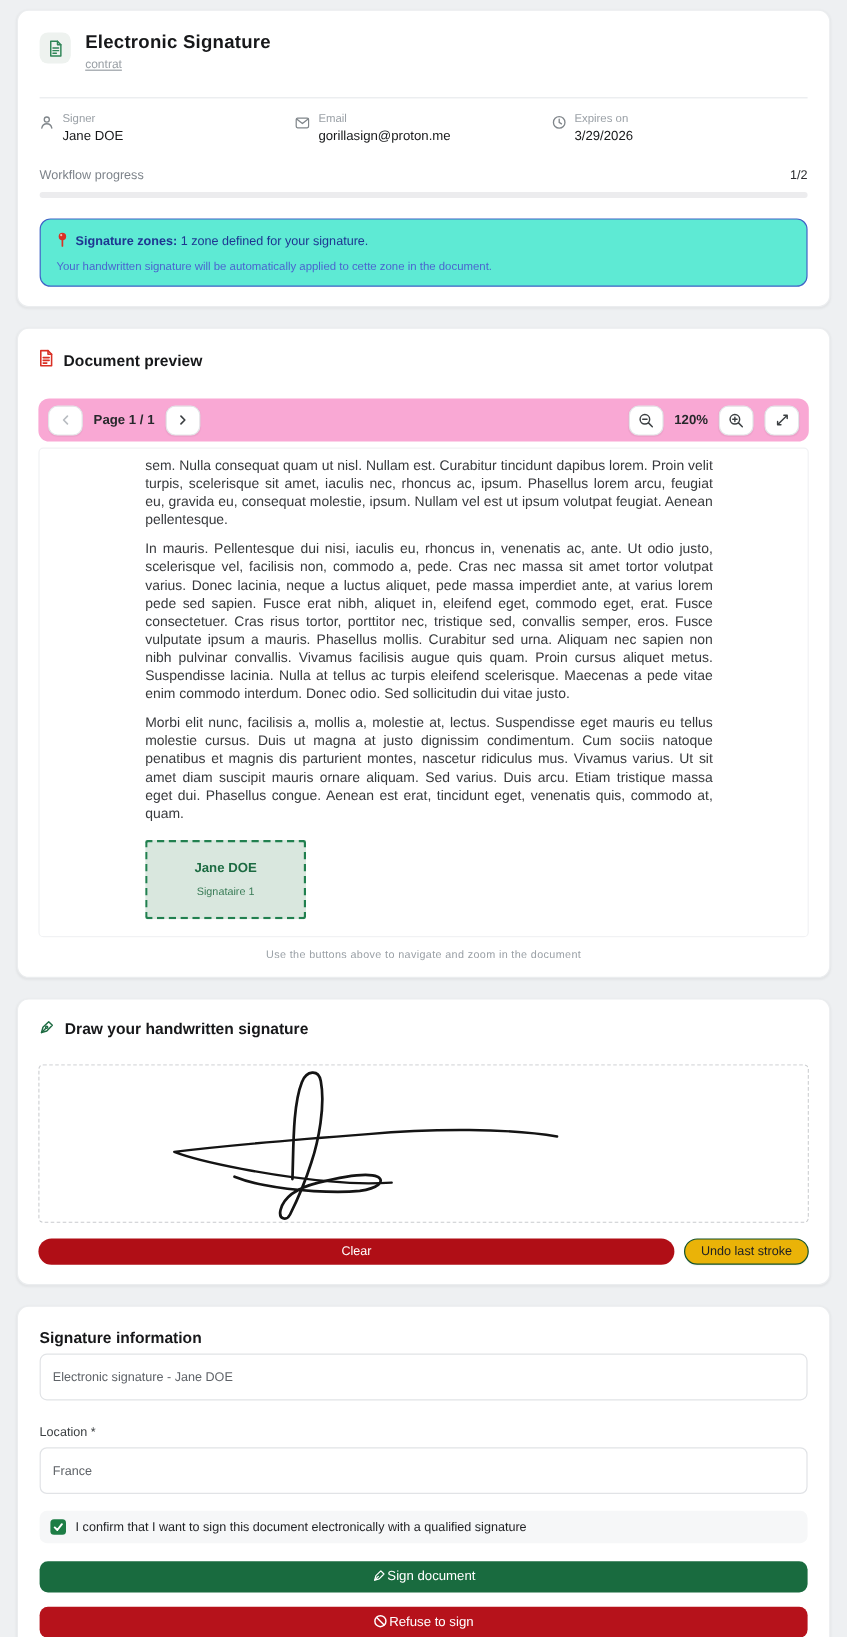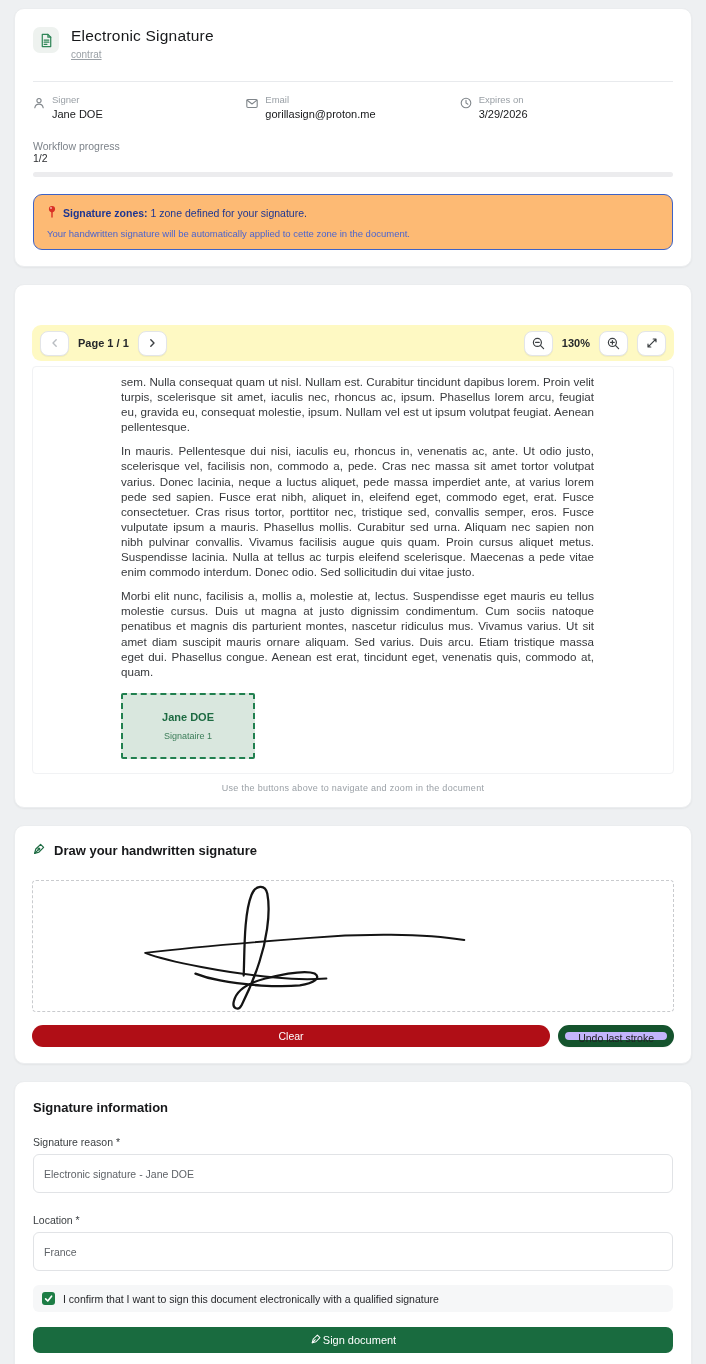--- a/index.html
+++ b/index.html
@@ -18,44 +18,44 @@
     margin-bottom: 17px;
   }
   
   .card-header { padding: 18px 18px 16px; }
   .hdr-row { display: flex; gap: 12px; align-items: flex-start; }
   .app-icon {
     width: 26px; height: 26px; border-radius: 7px;
     background: #eef2ef; display: flex; align-items: center; justify-content: center;
     flex: 0 0 auto;
   }
-  .app-title { font-size: 15.5px; font-weight: 400; color: #17181a; letter-spacing: .2px; }
+  .app-title { font-size: 15.5px; font-weight: 700; color: #17181a; letter-spacing: .2px; }
   .app-sub { font-size: 10px; color: #9aa0a6; margin-top: 4px; text-decoration: underline; }
   .divider { height: 1px; background: #e8eaed; margin-top: 21px; }
   .meta-row { display: flex; margin-top: 12px; }
   .meta { display: flex; gap: 7px; flex: 1; }
   .meta-icon { color: #80868b; margin-top: 1px; flex: 0 0 auto; }
   .meta-label { font-size: 9.5px; color: #9aa0a6; }
   .meta-value { font-size: 11px; color: #17181a; margin-top: 3px; font-weight: 500; }
-  .wf-row { display: flex; justify-content: space-between; align-items: baseline; margin-top: 20px; flex-direction: column; }
+  .wf-row { display: flex; justify-content: space-between; align-items: baseline; margin-top: 20px; }
   .wf-label { font-size: 10.5px; color: #7d838a; }
   .wf-count { font-size: 10.5px; color: #2b2d30; font-weight: 500; }
   .progress-track { margin-top: 8px; height: 5px; border-radius: 3px; background: #ececee; }
   .notice {
-    margin-top: 17px; background: #fdba74; border: 1.5px solid #3e63c6;
+    margin-top: 17px; background: #5eead4; border: 1.5px solid #3e63c6;
     border-radius: 9px; padding: 10px 13px;
   }
   .notice-line1 { display: flex; align-items: center; gap: 6px; font-size: 10.5px; color: #1e3691; }
   .notice-line1 b { font-weight: 700; }
   .notice-line2 { margin-top: 8px; font-size: 9.5px; color: #4b64cf; }
   
   .card-doc { padding: 17px 17px 14px; }
   .section-hdr { display: flex; align-items: center; gap: 8px; font-size: 13px; font-weight: 700; color: #17181a; }
   .toolbar {
-    margin-top: 23px; background: #fef9c3; border-radius: 9px; height: 36px;
+    margin-top: 23px; background: #f9a8d4; border-radius: 9px; height: 36px;
     display: flex; align-items: center; padding: 0 8px; gap: 9px;
   }
   .tb-btn {
     background: #fff; border: 1px solid #e3e5e8; border-radius: 8px;
     width: 29px; height: 25px; display: flex; align-items: center; justify-content: center;
     box-shadow: 0 1px 1px rgba(0,0,0,.05); cursor: pointer;
   }
   .page-label { font-size: 11px; font-weight: 600; color: #26282b; }
   .tb-spacer { flex: 1; }
   .zoom-label { font-size: 11px; font-weight: 600; color: #26282b; }
@@ -81,21 +81,21 @@
     margin-top: 21px; border: 1px dashed #c9cbce; border-radius: 4px;
     height: 132px; background: #fff; cursor: crosshair;
   }
   .canvas svg { width: 100%; height: 100%; display: block; }
   .draw-btns { display: flex; gap: 8px; margin-top: 13px; }
   .btn-clear {
     flex: 1; background: #b00e16; color: #fff; border: none; border-radius: 12px;
     height: 22px; font-size: 10.5px; font-family: inherit; cursor: pointer;
   }
   .btn-undo {
-    background: #c4b5fd; border: 7px solid #14532d; border-radius: 12px; height: 22px;
+    background: #eab308; border: 1px solid #14532d; border-radius: 12px; height: 22px;
     padding: 0 13px; font-size: 10.5px; color: #202124; font-family: inherit;
     box-shadow: 0 1px 1px rgba(0,0,0,.04); cursor: pointer;
   }
   
   .card-info { padding: 18px 18px 20px; }
   .form-label { font-size: 10.5px; color: #3c4043; margin-top: 21px; }
   .form-label:first-of-type { margin-top: 22px; }
   .text-input {
     margin-top: 6px; width: 100%; height: 39px; border: 1px solid #e1e3e6;
     border-radius: 6px; padding: 12px 10px; font-size: 10.5px; color: #5f6368;
@@ -188,41 +188,51 @@
           <circle cx="4" cy="3" r="0.9" fill="#f5b9b4"></circle>
         </svg>
       </span>
       <span><b>Signature zones:</b><span> 1 zone defined for your signature.</span></span>
     </div>
     <div class="notice-line2">Your handwritten signature will be automatically applied to cette zone in the document.</div>
   </div>
 </div>
 
 <div class="card card-doc">
+  <div class="section-hdr">
+    <span>
+      <svg width="13" height="15" viewBox="0 0 13 15" fill="none" stroke="#d93025" stroke-width="1.3" stroke-linecap="round" stroke-linejoin="round">
+        <path d="M2 1.2 h6 l3 3 v9.6 h-9 z"></path>
+          <path d="M8 1.2 v3 h3"></path>
+        <path d="M4 7 h5 M4 9.3 h5 M4 11.6 h3"></path>
+      </svg>
+    </span>
+    <span>Document preview</span>
+  </div>
   <div class="toolbar">
     <button class="tb-btn">
       <svg width="10" height="10" viewBox="0 0 10 10" fill="none" stroke="#b9bdc2" stroke-width="1.4" stroke-linecap="round" stroke-linejoin="round">
           <path d="M6.2 1.8 L3 5 L6.2 8.2"></path>
         </svg>
     </button>
     <span class="page-label">Page 1 / 1</span>
     <button class="tb-btn">
       <svg width="10" height="10" viewBox="0 0 10 10" fill="none" stroke="#3c4043" stroke-width="1.4" stroke-linecap="round" stroke-linejoin="round">
           <path d="M3.8 1.8 L7 5 L3.8 8.2"></path>
         </svg>
     </button>
     <span class="tb-spacer"></span>
     <button class="tb-btn">
       <svg width="13" height="13" viewBox="0 0 13 13" fill="none" stroke="#3c4043" stroke-width="1.2" stroke-linecap="round">
         <circle cx="5.4" cy="5.4" r="4"></circle>
           <path d="M8.4 8.4 L11.6 11.6"></path>
           <path d="M3.6 5.4 h3.6"></path>
       </svg>
     </button>
-    <span class="zoom-label">130%</span>
+    <span class="zoom-label">120%</span>
     <button class="tb-btn">
       <svg width="13" height="13" viewBox="0 0 13 13" fill="none" stroke="#3c4043" stroke-width="1.2" stroke-linecap="round">
         <circle cx="5.4" cy="5.4" r="4"></circle>
           <path d="M8.4 8.4 L11.6 11.6"></path>
           <path d="M3.6 5.4 h3.6 M5.4 3.6 v3.6"></path>
       </svg>
     </button>
     <button class="tb-btn">
       <svg width="12" height="12" viewBox="0 0 12 12" fill="none" stroke="#3c4043" stroke-width="1.2" stroke-linecap="round" stroke-linejoin="round">
         <path d="M7.2 2 h2.8 v2.8 M9.6 2.4 L2.4 9.6 M2 7.2 v2.8 h2.8"></path>
@@ -261,21 +271,20 @@
     </svg>
   </div>
   <div class="draw-btns">
     <button class="btn-clear">Clear</button>
     <button class="btn-undo">Undo last stroke</button>
   </div>
 </div>
 
 <div class="card card-info">
   <div class="section-hdr">Signature information</div>
-  <div class="form-label">Signature reason *</div>
   <input class="text-input" type="text" value="Electronic signature - Jane DOE" style="">
   <div class="form-label">Location *</div>
   <input class="text-input" type="text" value="France" style="">
   <div class="consent">
     <span class="checkbox">
       <svg width="9" height="9" viewBox="0 0 10 10" fill="none" stroke="#fff" stroke-width="1.8" stroke-linecap="round" stroke-linejoin="round">
           <path d="M1.8 5.4 L4.2 7.8 L8.4 2.4"></path>
         </svg>
     </span>
     <span class="consent-label">I confirm that I want to sign this document electronically with a qualified signature</span>

